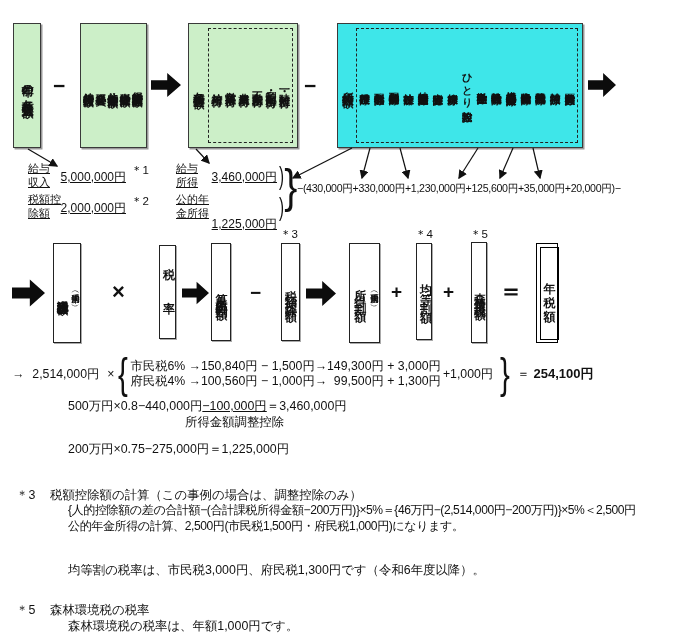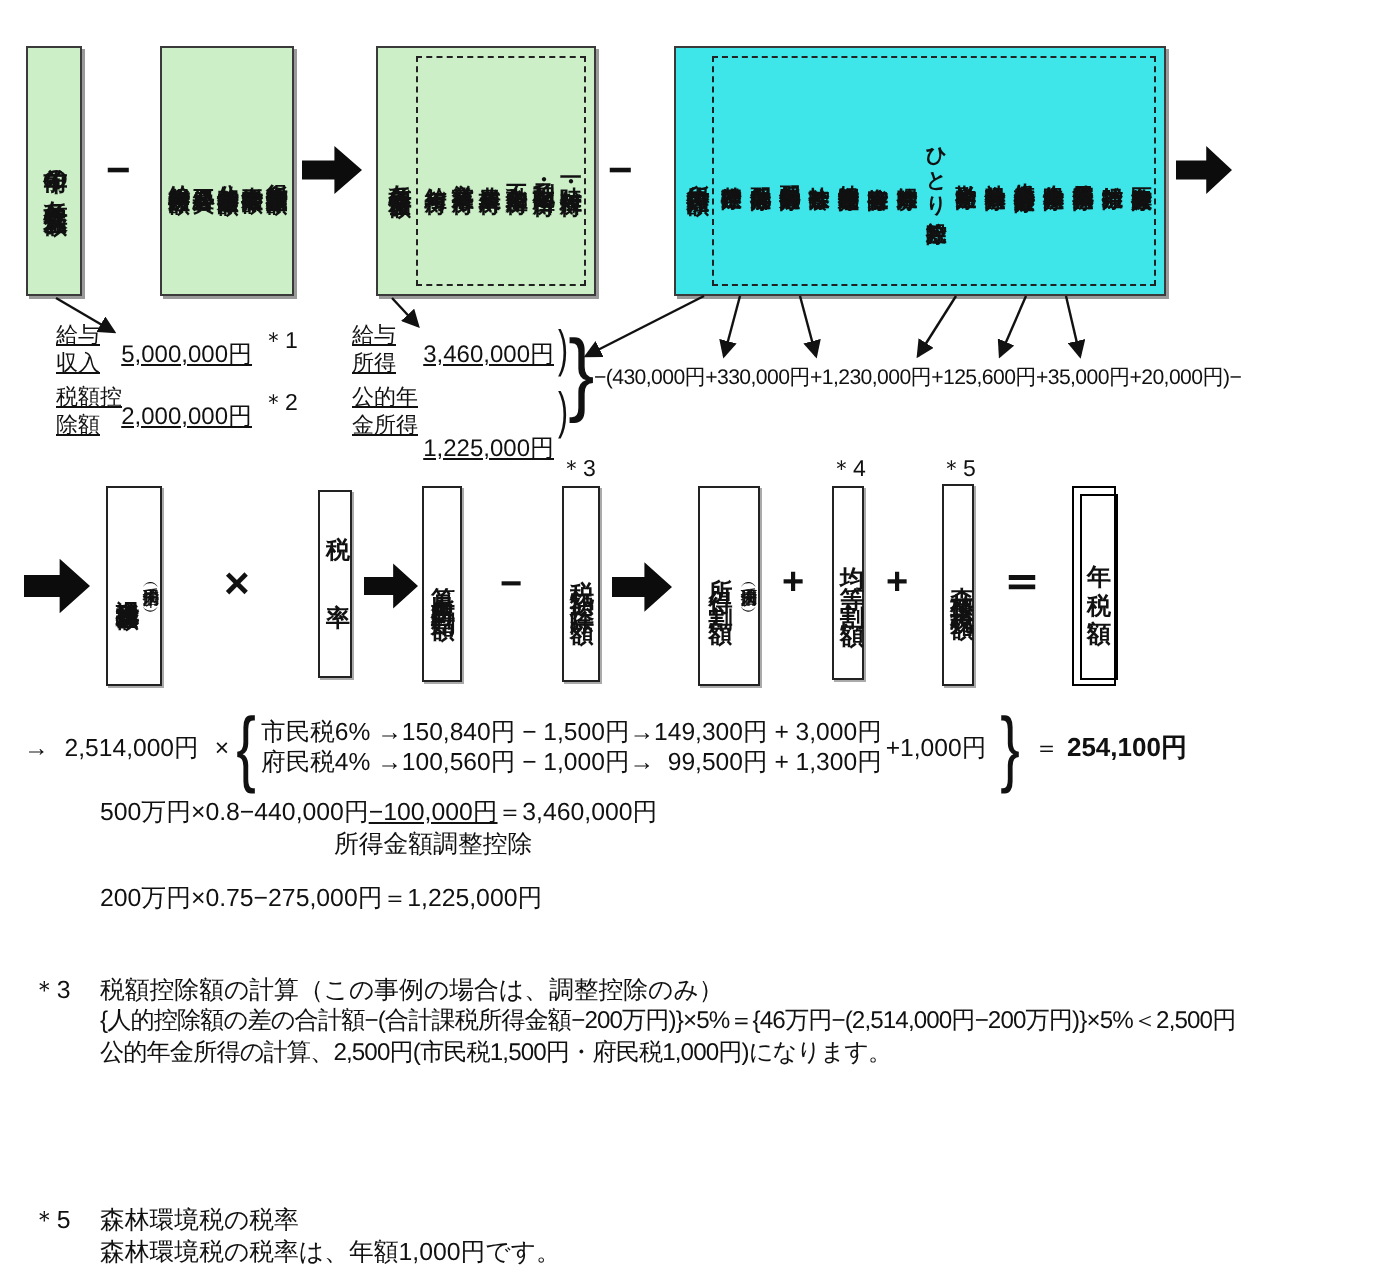--- a/index.html
+++ b/index.html
@@ -63,21 +63,21 @@
   
   .calc{position:absolute;left:12px;top:352px;height:44px;display:flex;align-items:center;white-space:pre;font-size:12.3px;}
   .calc .sp{margin:0 4px;}
   .calc .brace{font-size:42px;font-weight:100;transform:scaleX(0.7);line-height:0.9;margin:0 1px;}
   .calc .lines div{line-height:1.25;}
   .calc .total{font-weight:bold;font-size:13px;text-align:right;}
 
   
   .fn{position:absolute;left:16px;width:672px;font-size:12.4px;line-height:1.3;}
   .fn .fn-ref{display:inline-block;width:34px;font-weight:normal;}
-  .fn .fn-body{margin-left:34px;}
+  .fn .fn-body{margin-left:52px;}
   .fn3 .fn-body{letter-spacing:-0.45px;font-size:12.1px;}
   .ul{text-decoration:underline;position:relative;}
   .ul-label{position:absolute;top:100%;left:50%;transform:translateX(-50%);white-space:nowrap;text-decoration:none;display:inline-block;margin-top:1px;}
 
   svg.connectors{position:absolute;inset:0;pointer-events:none;}
 </style>
 </head>
 <body>
 
 <div class="stage">
@@ -254,20 +254,21 @@
 
   <div class="fn fn3" style="top:487px">
     <div>
       <span class="fn-ref">＊3</span><span>税額控除額の計算（この事例の場合は、調整控除のみ）</span>
     </div>
     <div class="fn-body">{人的控除額の差の合計額−(合計課税所得金額−200万円)}×5%＝{46万円−(2,514,000円−200万円)}×5%＜2,500円</div>
     <div class="fn-body">公的年金所得の計算、2,500円(市民税1,500円・府民税1,000円)になります。</div>
   </div>
 
   <div class="fn" style="top:562px">
+    <div class="fn-body">均等割の税率は、市民税3,000円、府民税1,300円です（令和6年度以降）。</div>
   </div>
 
   <div class="fn" style="top:602px">
     <div>
       <span class="fn-ref">＊5</span><span>森林環境税の税率</span>
     </div>
     <div class="fn-body">森林環境税の税率は、年額1,000円です。</div>
   </div>
 
 </div>

